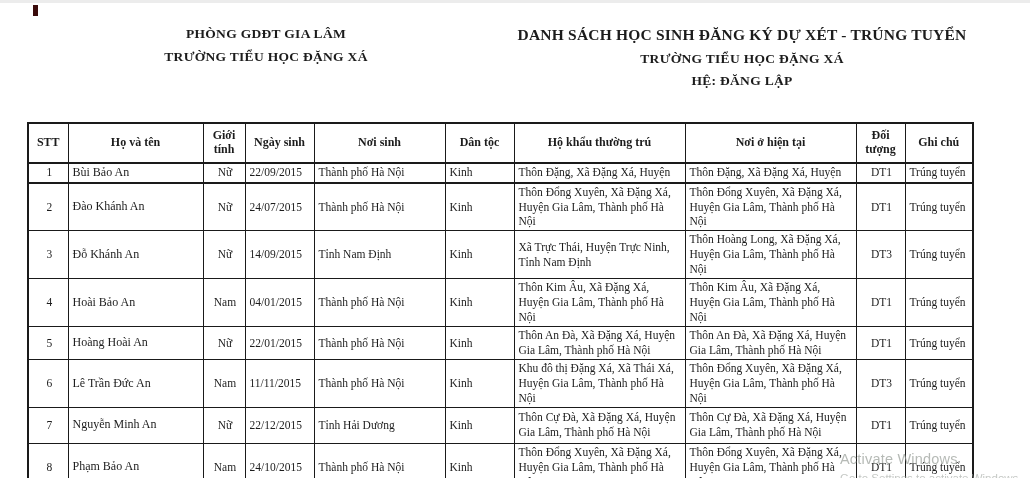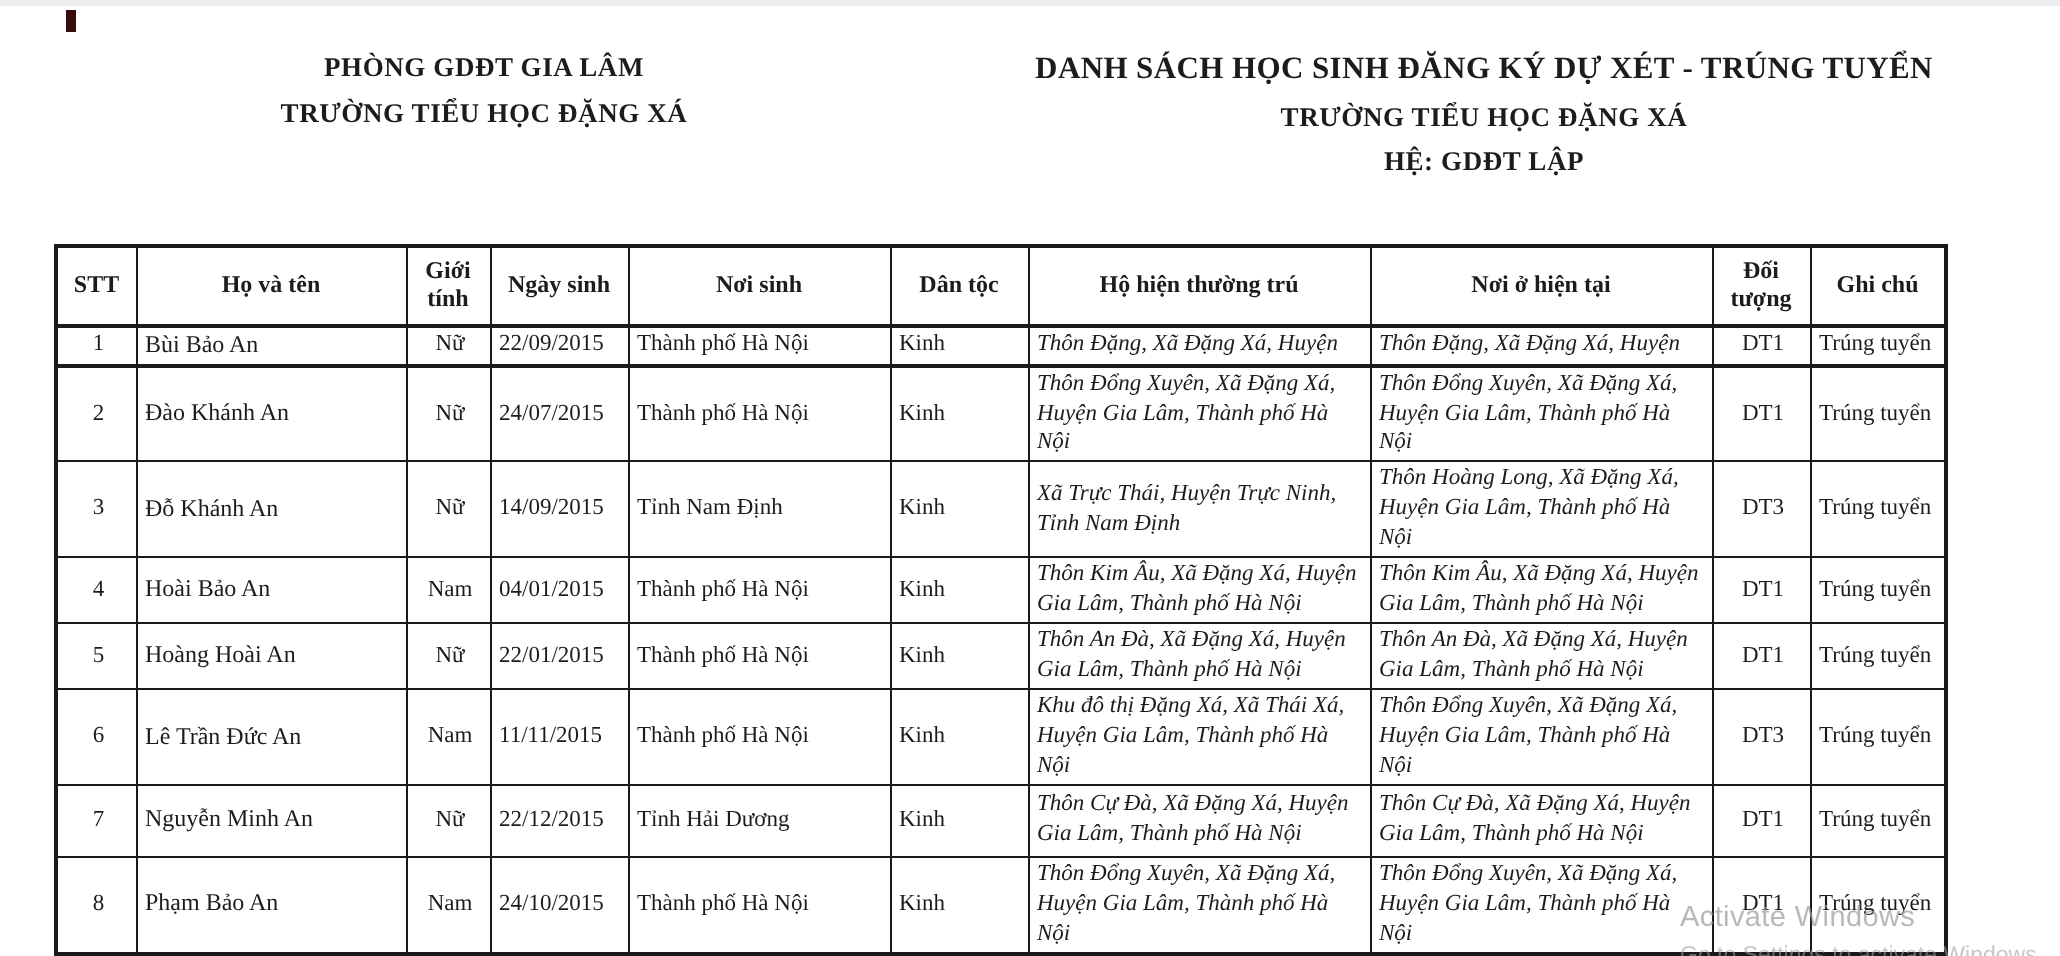--- a/index.html
+++ b/index.html
@@ -6,21 +6,21 @@
   body{
     width:1030px;height:478px;position:relative;overflow:hidden;
     background:#ffffff;
     font-family:"Liberation Serif","DejaVu Serif",serif;
     color:#1c1c1c;
   }
   .page-edge{position:absolute;top:0;left:0;width:1030px;height:3px;background:#ececec;}
   .corner-mark{position:absolute;left:33px;top:5px;width:5px;height:11px;background:#3a0b0b;}
 
   
-  .hdr-left{position:absolute;left:102px;top:26px;width:280px;text-align:center;}
+  .hdr-left{position:absolute;left:126px;top:26px;width:280px;text-align:center;}
   .hdr-left .l1{font-weight:bold;font-size:13.5px;letter-spacing:.3px;}
   .hdr-left .l2{font-weight:bold;font-size:13.5px;margin-top:7px;letter-spacing:.3px;}
   .hdr-right{position:absolute;left:480px;top:26px;width:460px;text-align:center;margin-left:32px;}
   .hdr-right .t1{font-weight:bold;font-size:15.5px;letter-spacing:.2px;}
   .hdr-right .t2{font-weight:bold;font-size:13.5px;margin-top:7px;letter-spacing:.3px;}
   .hdr-right .t3{font-weight:bold;font-size:13.5px;margin-top:6px;letter-spacing:.3px;}
 
   
   table.roster{
     position:absolute;left:27px;top:122px;width:945px;
@@ -55,21 +55,21 @@
   tbody tr:nth-child(8){height:35px;}
   tbody tr:nth-child(9){height:32px;}
   tbody tr:nth-child(1) td{white-space:nowrap;}
 
   
   td.c-stt,td.c-gender,td.c-category{text-align:center;padding-left:2px;}
   td.c-dob{padding-left:2px;white-space:nowrap;}
   td.c-ethnicity{padding-left:3px;}
   td.c-name{font-size:12px;}
   td.c-note{white-space:nowrap;padding-left:5px;}
-  td.c-permanent,td.c-current{padding-right:1px;font-style:italic;}
+  td.c-permanent,td.c-current{padding-right:1px;}
 
   
   .watermark{
     position:absolute;left:840px;top:451px;width:200px;
     font-family:"Liberation Sans","DejaVu Sans",sans-serif;
     color:#9aa09a;opacity:.72;pointer-events:none;z-index:9;
   }
   .watermark .w1{font-size:14.5px;letter-spacing:.2px;}
   .watermark .w2{font-size:11.5px;margin-top:5px;opacity:.8;}
 </style>
@@ -80,21 +80,21 @@
 <div class="corner-mark"></div>
 
 <div class="hdr-left">
   <div class="l1">PHÒNG GDĐT GIA LÂM</div>
   <div class="l2">TRƯỜNG TIỂU HỌC  ĐẶNG XÁ</div>
 </div>
 
 <div class="hdr-right">
   <div class="t1">DANH SÁCH HỌC SINH  ĐĂNG KÝ DỰ XÉT - TRÚNG TUYỂN</div>
   <div class="t2">TRƯỜNG TIỂU HỌC  ĐẶNG XÁ</div>
-  <div class="t3">HỆ: GDĐT LẬP</div>
+  <div class="t3">HỆ: ĐĂNG LẬP</div>
 </div>
 
 <table class="roster">
   <colgroup>
     <col style="width:40px">
       <col style="width:135px">
       <col style="width:42px">
     <col style="width:69px">
       <col style="width:131px">
       <col style="width:69px">
@@ -104,21 +104,21 @@
     <col style="width:68px">
   </colgroup>
   <thead>
       <tr>
         <th>STT</th>
         <th>Họ và tên</th>
         <th>Giới tính</th>
         <th>Ngày sinh</th>
         <th>Nơi sinh</th>
         <th>Dân tộc</th>
-        <th>Hộ hiện thường trú</th>
+        <th>Hộ khẩu thường trú</th>
         <th>Nơi ở hiện tại</th>
         <th>Đối tượng</th>
         <th>Ghi chú</th>
       </tr>
     </thead>
   <tbody>
       <tr>
         <td class="c-stt">1</td>
         <td class="c-name">Bùi Bảo An</td>
         <td class="c-gender">Nữ</td>

